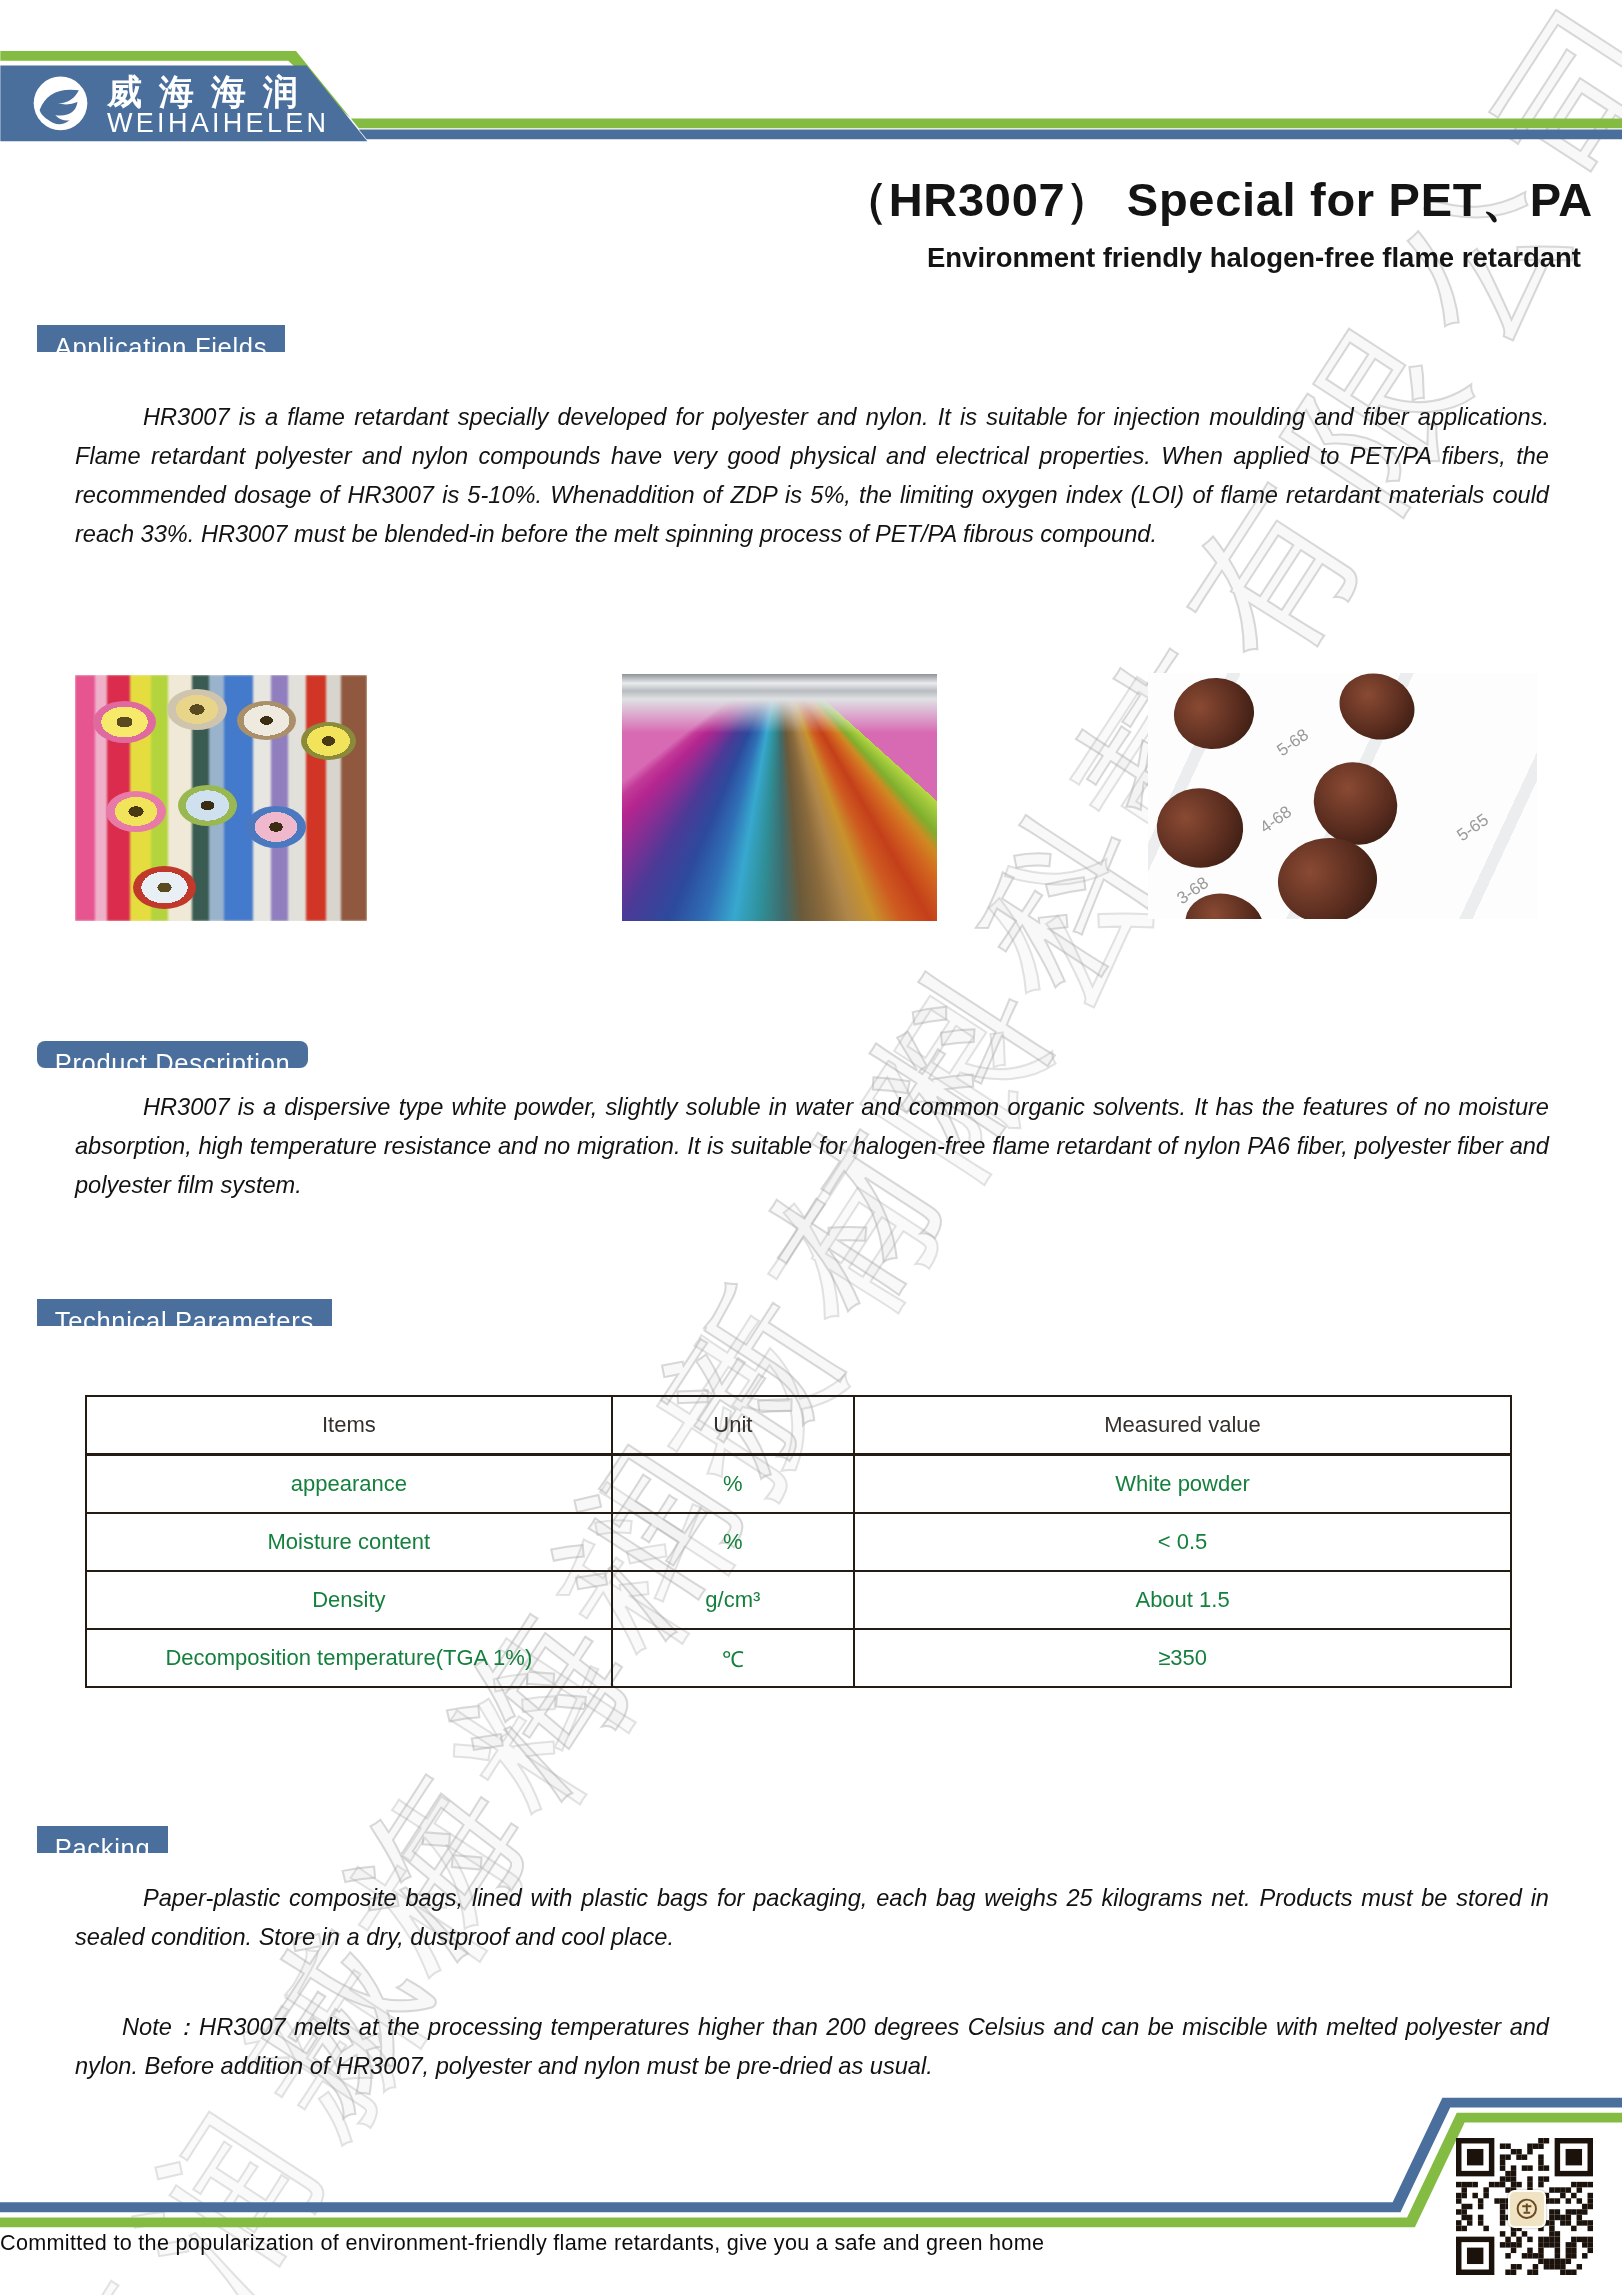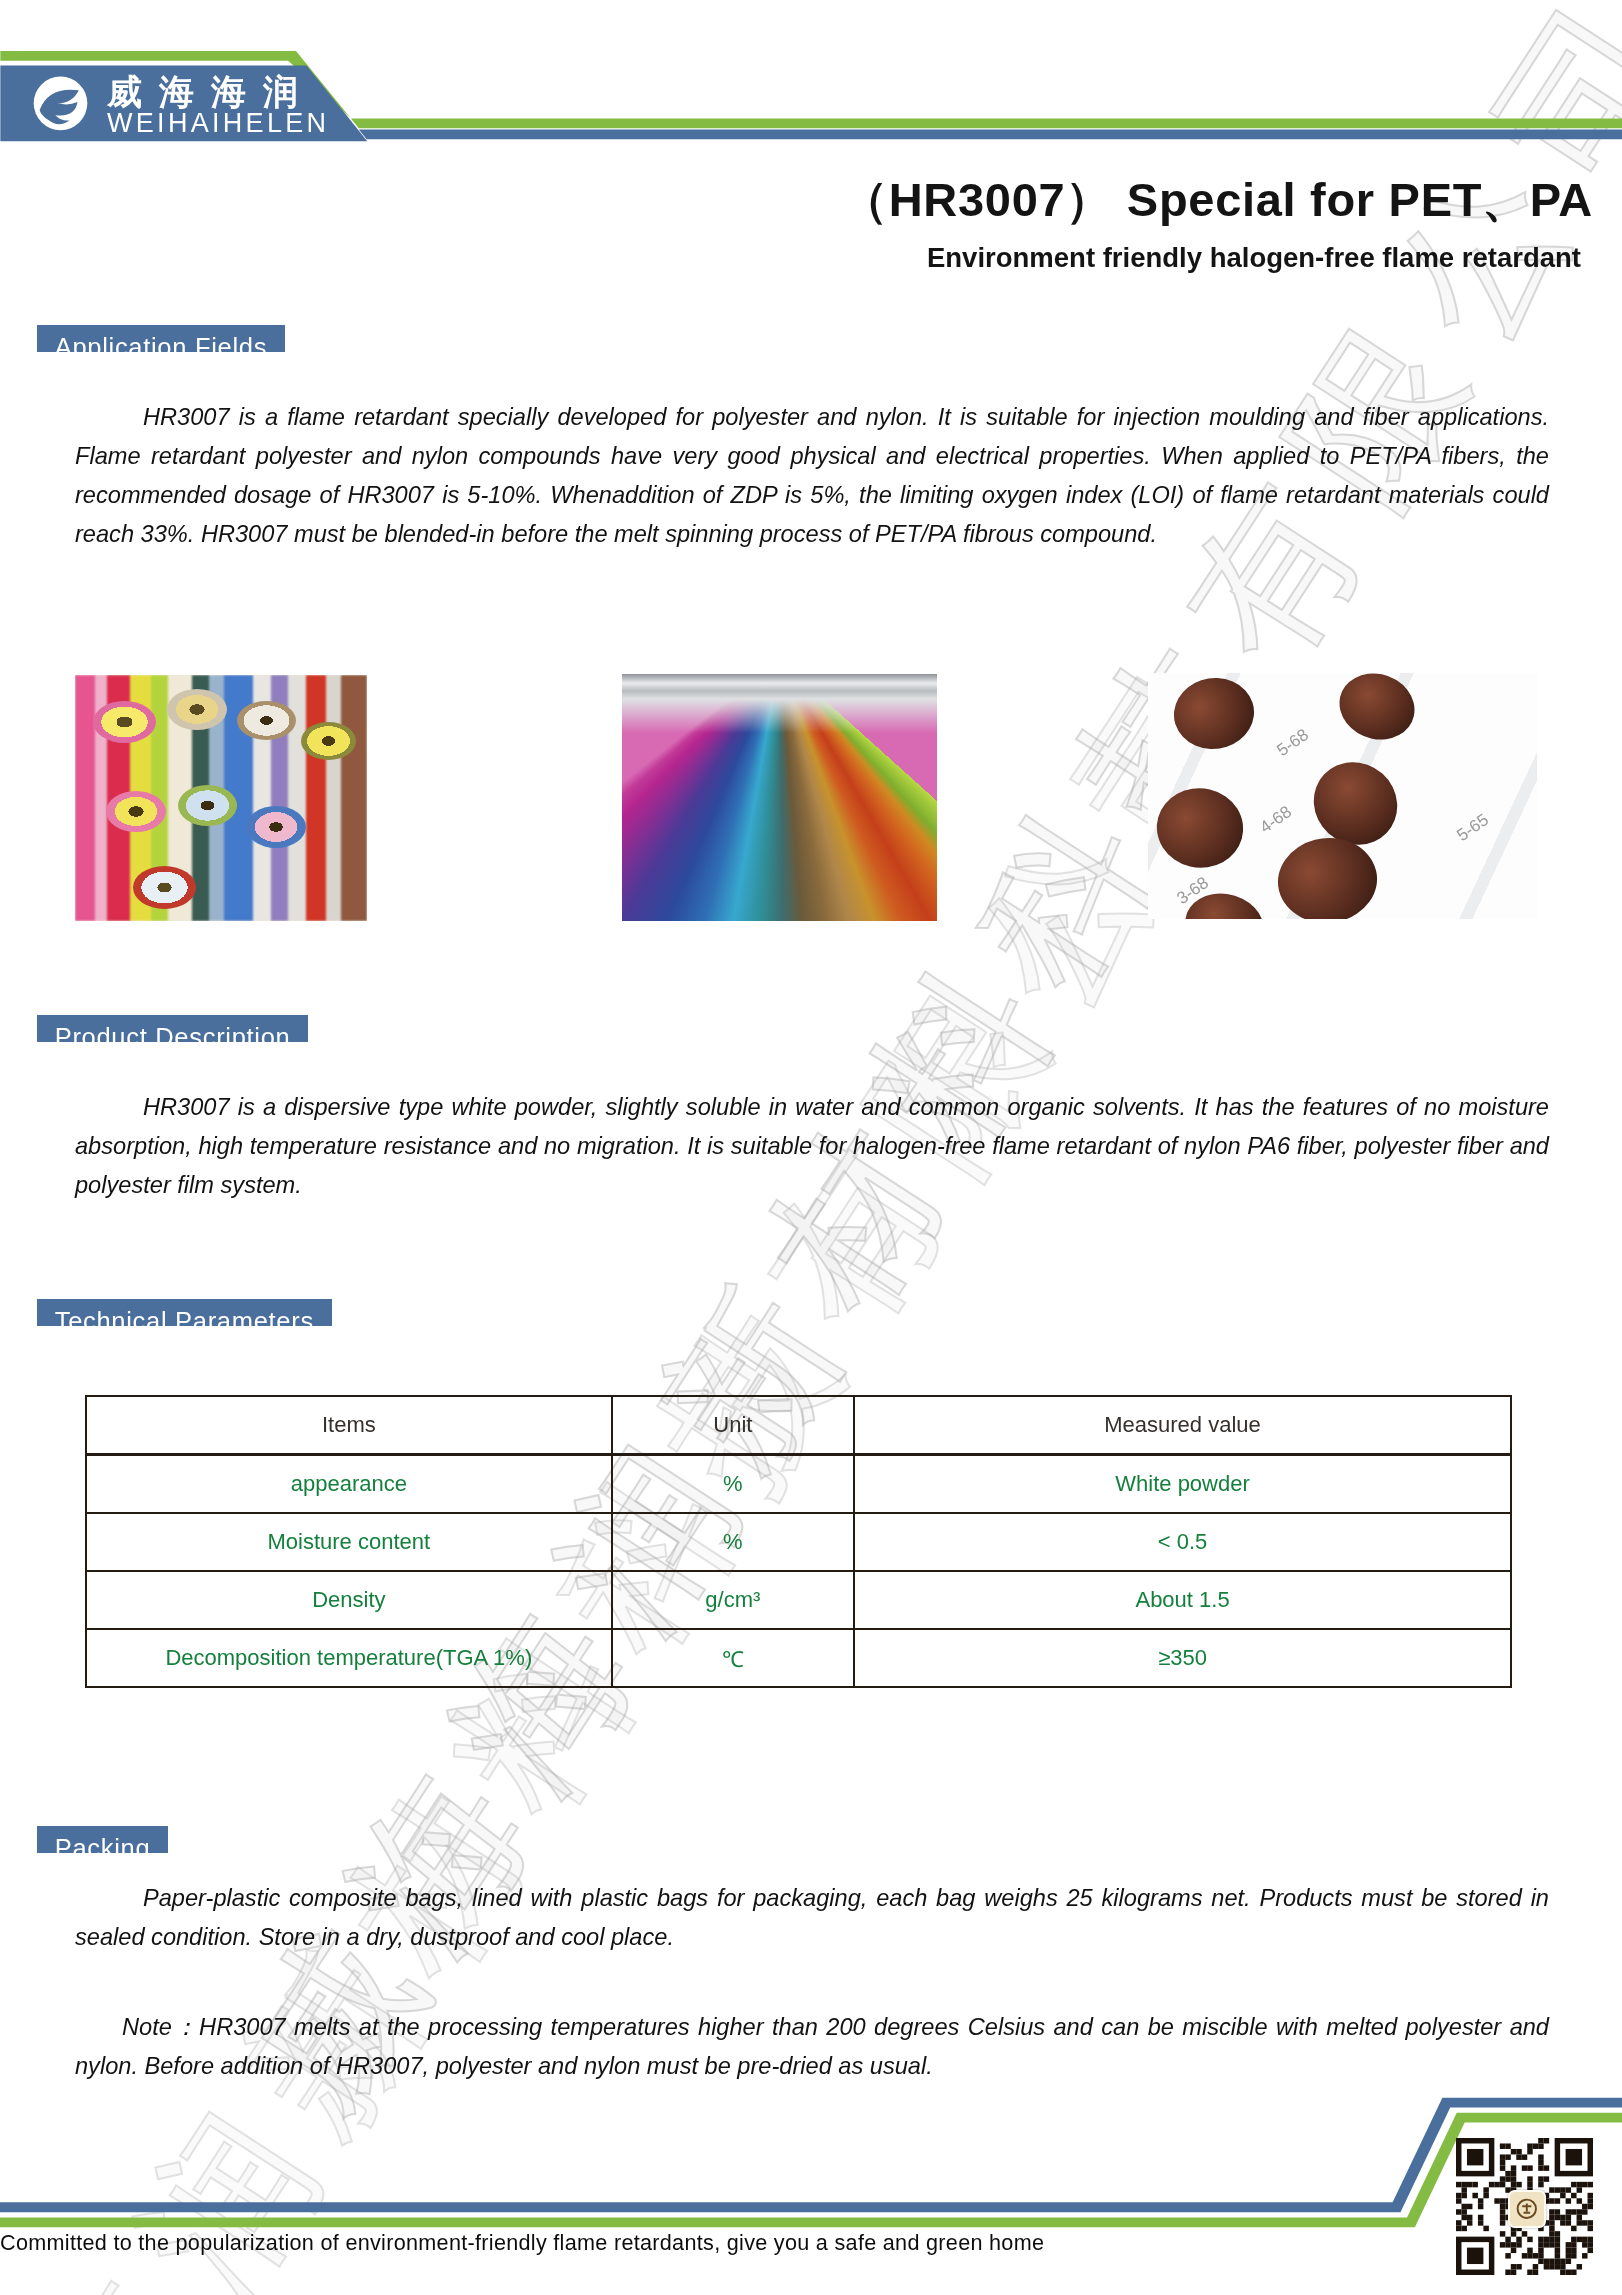--- a/index.html
+++ b/index.html
@@ -120,21 +120,21 @@
     <div class="hank" style="left:9.2px;top:115px;width:86px;height:80px;transform:rotate(-8deg);"></div>
     <div class="hank" style="left:165px;top:90px;width:85px;height:81px;transform:rotate(20deg);"></div>
     <div class="hank" style="left:130px;top:165px;width:99px;height:85px;transform:rotate(-14deg);"></div>
     <div class="hank" style="left:37px;top:221px;width:79px;height:63px;transform:rotate(8deg);"></div>
     <div class="swatch-label" style="left:128px;top:60px;">5-68</div>
     <div class="swatch-label" style="left:308px;top:145px;">5-65</div>
     <div class="swatch-label" style="left:111px;top:137px;">4-68</div>
     <div class="swatch-label" style="left:27.5px;top:208px;">3-68</div>
   </div>
 
-  <div class="badge" style="left:37px;top:1015px;">Product Description</div>
+  <div class="badge" style="left:37px;top:1041px;border-radius:8px;">Product Description</div>
   <div class="para indent" style="top:1088px;">HR3007 is a dispersive type white powder, slightly soluble in water and common organic solvents. It has the features of no moisture absorption, high temperature resistance and no migration. It is suitable for halogen-free flame retardant of nylon PA6 fiber, polyester fiber and polyester film system.</div>
 
   <div class="badge" style="left:37px;top:1299px;">Technical Parameters</div>
 
   <table class="tp-table">
     <tbody>
       <tr class="hrow">
         <td class="c0">Items</td>
         <td class="c1">Unit</td>
         <td class="c2">Measured value</td>

